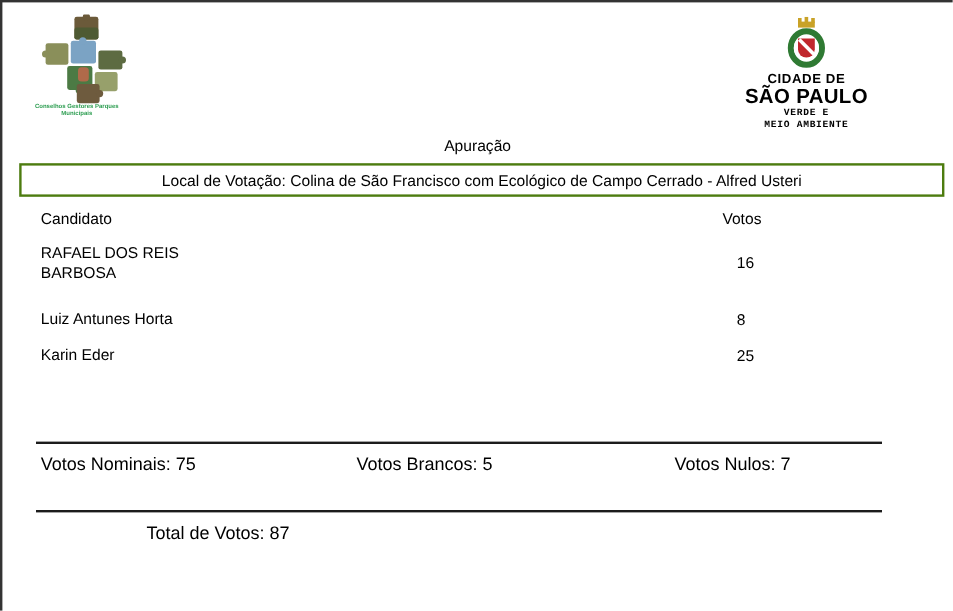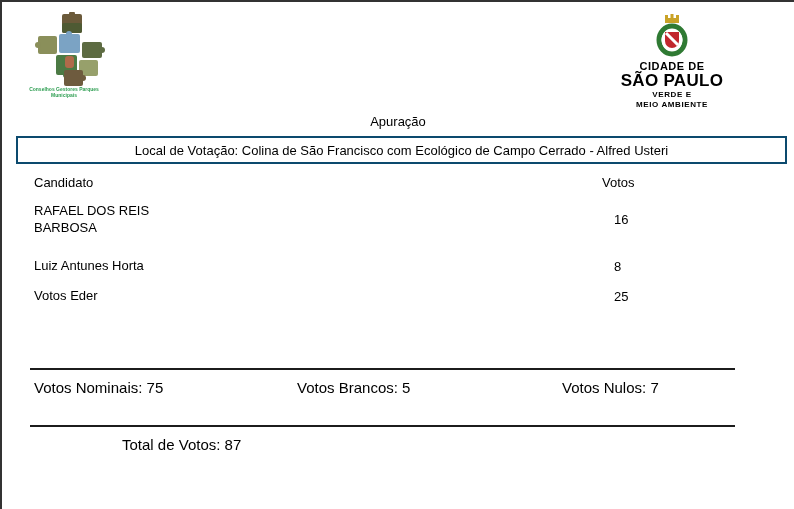--- a/index.html
+++ b/index.html
@@ -23,30 +23,30 @@
     position: absolute; left: 22px; top: 84px; width: 80px;
     font-size: 5px; line-height: 1.25; text-align: center;
     color: #2e9e52; font-weight: bold;
   }
 
   
   .sp-logo { position: absolute; left: 595px; top: 12px; width: 150px; text-align: center; }
   .sp-crest { display: block; margin: 0 auto 2px auto; }
   .sp-line1 { font-size: 11px; font-weight: bold; letter-spacing: 0.5px; line-height: 1.1; }
   .sp-line2 { font-size: 17px; font-weight: bold; letter-spacing: 0.3px; line-height: 1.05; }
-  .sp-line3, .sp-line4 { font-size: 8px; font-weight: bold; letter-spacing: 0.6px; line-height: 1.25; }
+  .sp-line3, .sp-line4 { font-size: 8px; font-weight: bold; letter-spacing: 0.6px; line-height: 1.25; font-family: Liberation Mono, monospace; }
 
   .doc-title {
     position: absolute; top: 112px; left: 0; width: 100%;
     text-align: center; font-size: 13px;
   }
 
   .location-box {
     position: absolute; left: 14px; top: 134px; width: 767px; height: 24px;
-    border: 2px solid #0c4a6e; box-sizing: content-box;
+    border: 2px solid #4d7c0f; box-sizing: content-box;
     display: flex; align-items: center; justify-content: center;
     font-size: 13px;
   }
 
   .table-header { position: absolute; left: 32px; top: 173px; width: 730px; height: 16px; font-size: 13px; }
   .col-votes-header { position: absolute; left: 568px; top: 0; }
 
   .rows { position: absolute; left: 32px; top: 200px; width: 730px; }
   .row { position: relative; margin-bottom: 13px; }
   .row-tall { margin-bottom: 21px; }
@@ -126,21 +126,21 @@
     <div class="row row-tall">
       <div class="candidate-name">RAFAEL DOS REIS
 BARBOSA</div>
       <div class="candidate-votes">16</div>
     </div>
     <div class="row">
       <div class="candidate-name">Luiz Antunes Horta</div>
       <div class="candidate-votes">8</div>
     </div>
     <div class="row">
-      <div class="candidate-name">Votos Eder</div>
+      <div class="candidate-name">Karin Eder</div>
       <div class="candidate-votes">25</div>
     </div>
   </div>
 
   <div class="rule rule-1"></div>
   <div class="rule rule-2"></div>
 
   <div class="summary-row">
     <span class="summary-nominal">Votos Nominais: 75</span>
     <span class="summary-blank">Votos Brancos: 5</span>

